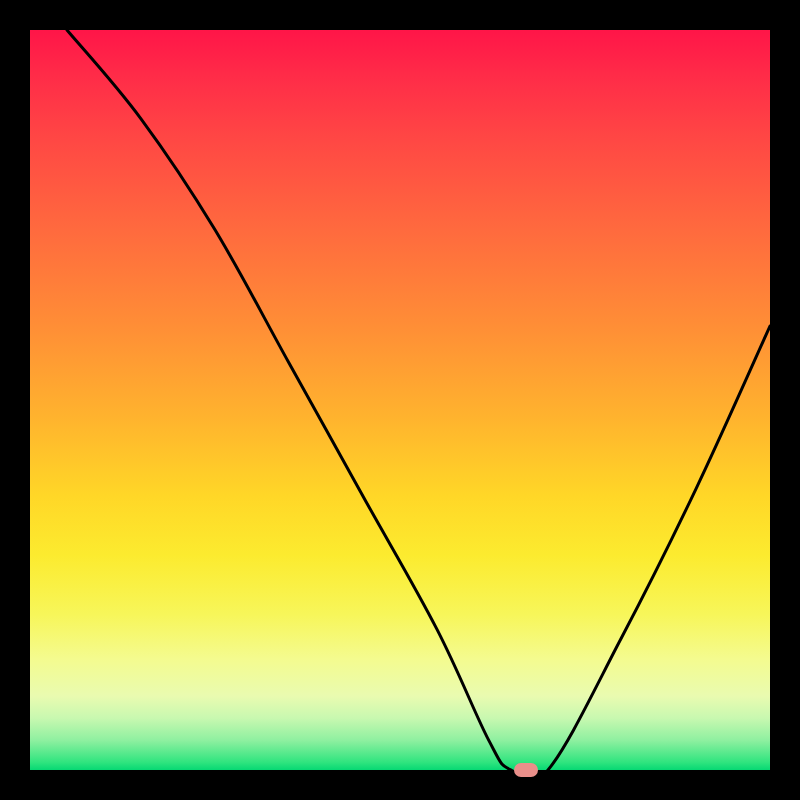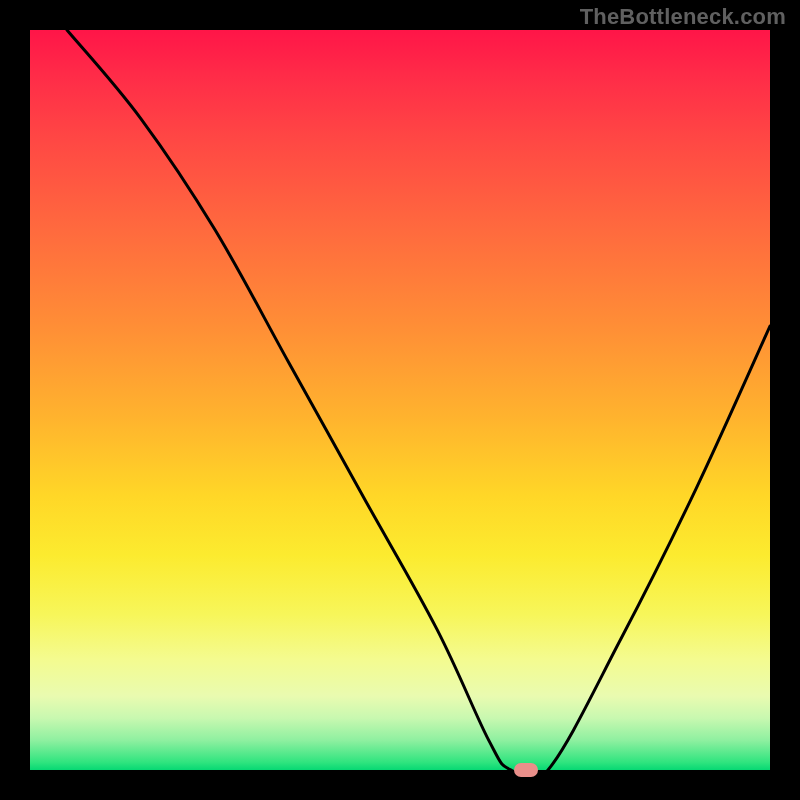--- a/index.html
+++ b/index.html
@@ -71,21 +71,20 @@
     position: absolute;
     left: 0; top: 0;
     width: 740px; height: 740px;
     z-index: 100;
   }
 </style>
 </head>
 <body>
 
 <div class="frame">
-  <div class="watermark">TheBottleneck.com</div>
 
   <div class="plot">
     <div class="gradient"></div>
 
     <svg class="curve" viewBox="0 0 740 740" preserveAspectRatio="none">
       <path d="M 37.0 0.0 C 50.3 16.0, 84.4 52.8, 111.0 88.8 C 137.6 124.8, 158.4 155.8, 185.0 199.8 C 211.6 243.8, 232.4 285.0, 259.0 333.0 C 285.6 381.0, 306.4 418.2, 333.0 466.2 C 359.6 514.2, 384.4 555.4, 407.0 599.4 C 429.6 643.4, 445.5 685.1, 458.8 710.4 C 472.1 735.7, 470.3 734.7, 481.0 740.0 C 491.7 745.3, 498.0 764.0, 518.0 740.0 C 538.0 716.0, 565.4 657.4, 592.0 606.8 C 618.6 556.2, 639.4 514.7, 666.0 458.8 C 692.6 402.9, 726.7 325.3, 740.0 296.0" fill="none" stroke="#000000" stroke-width="3" stroke-linejoin="round" stroke-linecap="round"></path>
     </svg>
 
     <div class="marker" style="left: 495.8px; top: 740px; background: rgb(233, 143, 138);"></div>
   </div>

